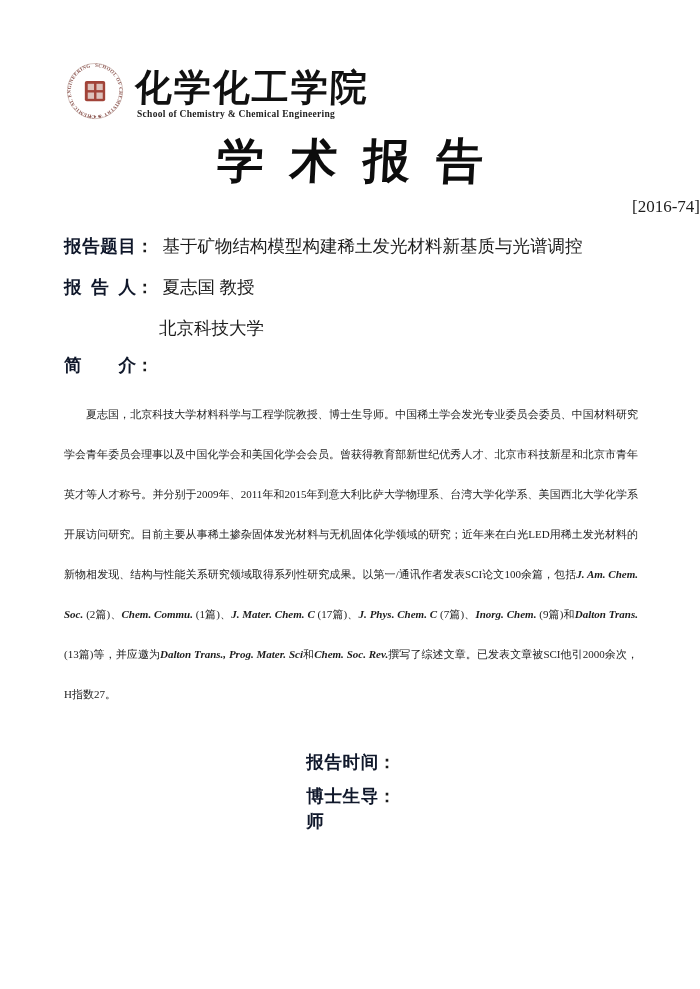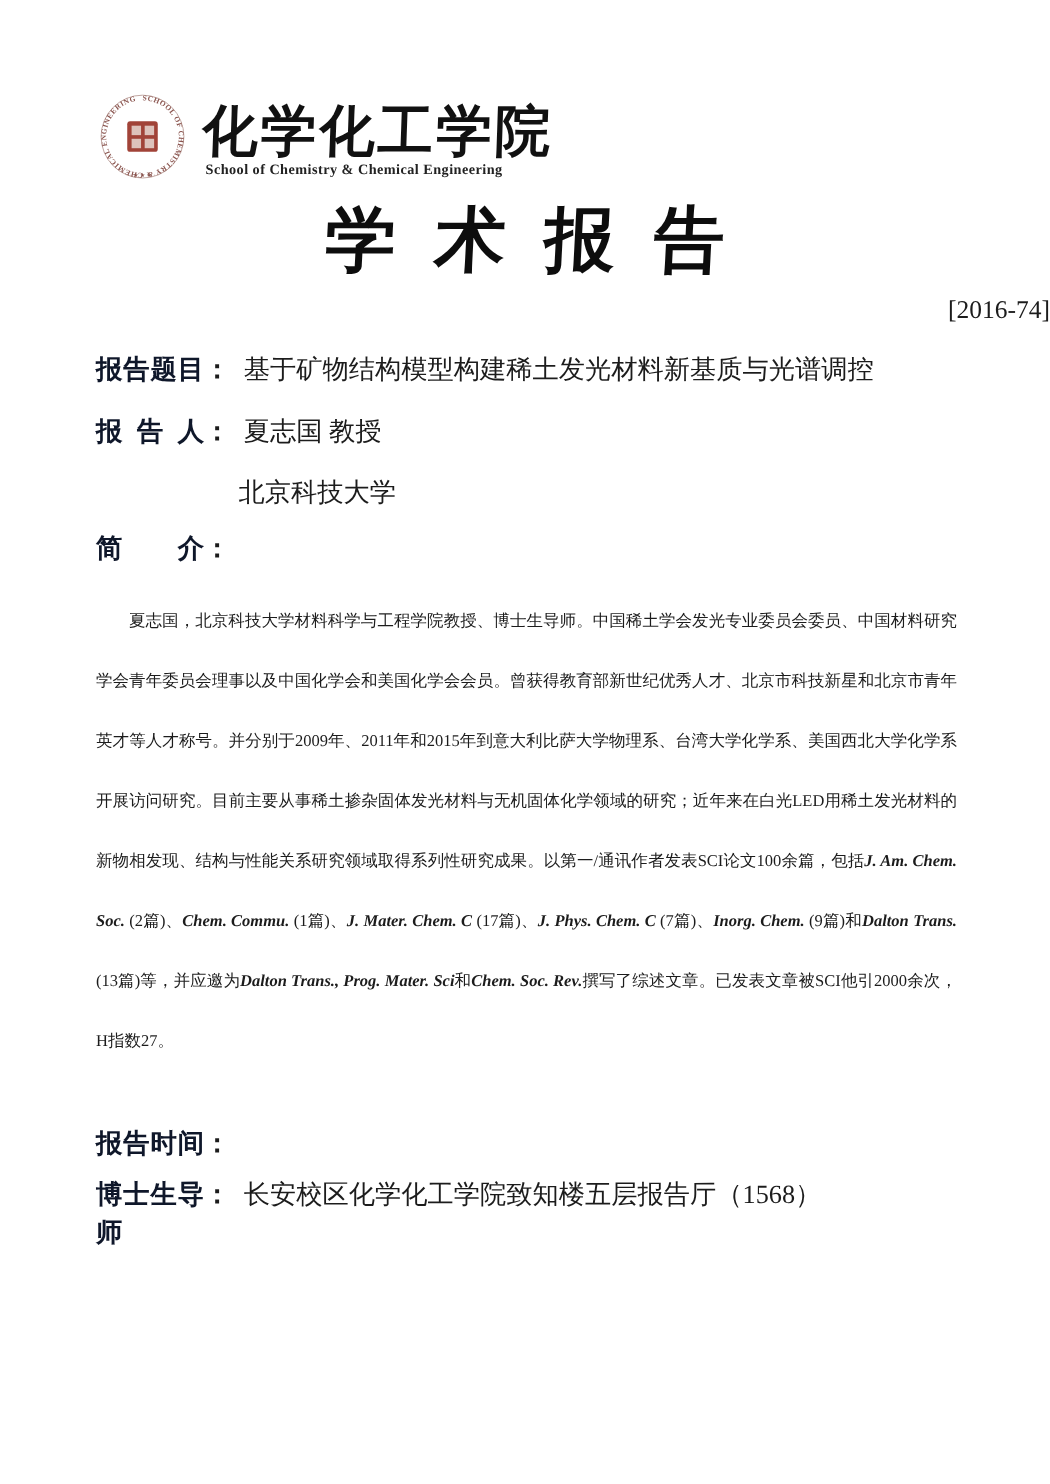--- a/index.html
+++ b/index.html
@@ -66,21 +66,21 @@
     text-indent:2em;
     color:#1c1c1c;
   }
   .intro-para .journal{
     font-weight:700;font-style:italic;
     font-family:"Liberation Serif","DejaVu Serif",serif;
   }
 
   
   .schedule{margin:36px 62px 0 64px;font-size:17.5px;}
-  .schedule .row{margin-bottom:9px;line-height:25px;}
+  .schedule .row{margin-bottom:9px;line-height:25px;justify-content:center;}
 </style>
 </head>
 <body>
 
 <div class="page">
 
   <div class="logo-row">
     <svg class="seal" viewBox="0 0 64 68" aria-hidden="true">
       <defs>
         <path id="ringpath" d="M 32 7 A 25 25 0 1 1 31.99 7"></path>
@@ -126,17 +126,16 @@
   <div class="intro-para"><span>夏志国，北京科技大学材料科学与工程学院教授、博士生导师。中国稀土学会发光专业委员会委员、中国材料研究学会青年委员会理事以及中国化学会和美国化学会会员。曾获得教育部新世纪优秀人才、北京市科技新星和北京市青年英才等人才称号。并分别于2009年、2011年和2015年到意大利比萨大学物理系、台湾大学化学系、美国西北大学化学系开展访问研究。目前主要从事稀土掺杂固体发光材料与无机固体化学领域的研究；近年来在白光LED用稀土发光材料的新物相发现、结构与性能关系研究领域取得系列性研究成果。以第一/通讯作者发表SCI论文100余篇，包括</span><span class="journal">J. Am. Chem. Soc.</span><span> (2篇)、</span><span class="journal">Chem. Commu.</span><span> (1篇)、</span><span class="journal">J. Mater. Chem. C</span><span> (17篇)、</span><span class="journal">J. Phys. Chem. C</span><span> (7篇)、</span><span class="journal">Inorg. Chem.</span><span> (9篇)和</span><span class="journal">Dalton Trans.</span><span> (13篇)等，并应邀为</span><span class="journal">Dalton Trans., Prog. Mater. Sci</span><span>和</span><span class="journal">Chem. Soc. Rev.</span><span>撰写了综述文章。已发表文章被SCI他引2000余次，H指数27。</span></div>
 
   <div class="schedule">
     <div class="row">
       <span class="label-box">报告时间</span>
         <span class="label-colon">：</span>
     </div>
     <div class="row">
       <span class="label-box">博士生导师</span>
         <span class="label-colon">：</span>
-      <span class="row-value">长安校区化学化工学院致知楼五层报告厅（1568）</span>
     </div>
   </div>
 
 </div>
 
 </body></html>

